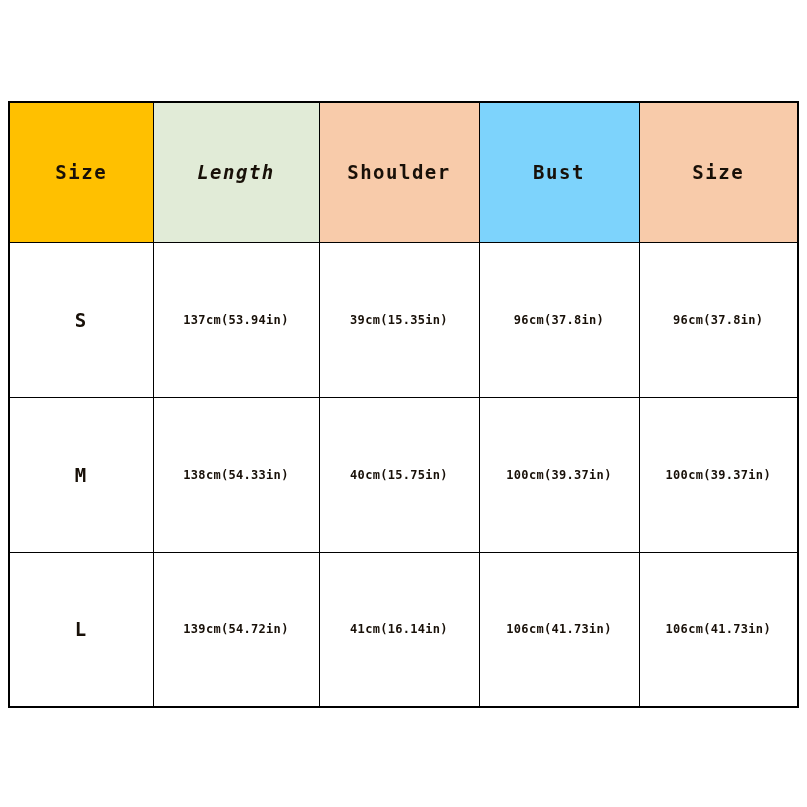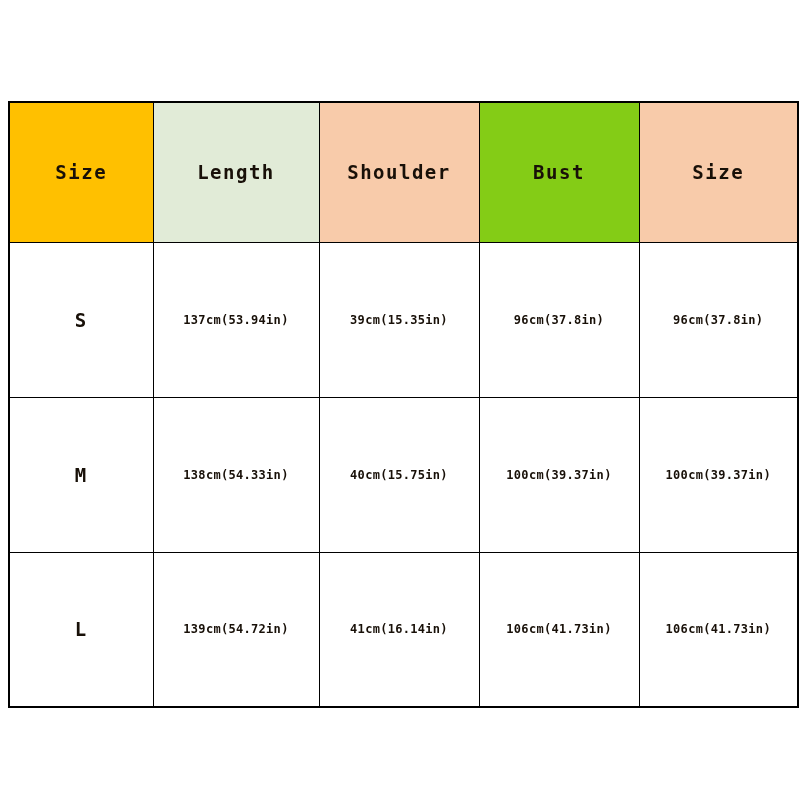--- a/index.html
+++ b/index.html
@@ -70,23 +70,23 @@
     letter-spacing: 0.3px;
     background: #ffffff;
   }
   tr.data-row td.size-cell {
     font-size: 19px;
     letter-spacing: 1.5px;
   }
 
   
   .fill-yellow { background: #FFC000; }
-  .fill-green  { background: #E1EBD7; }
+  .fill-green  { background: #E1EBD7; font-style: italic; }
   .fill-peach  { background: #F8CBAA; margin-top: 20px; }
-  .fill-blue   { background: #84cc16; }
+  .fill-blue   { background: #7dd3fc; }
 </style>
 </head>
 <body>
 
 <div id="canvas">
 
   <div id="size-chart-wrap">
     <table class="size-chart">
       <colgroup>
         <col class="c0">

